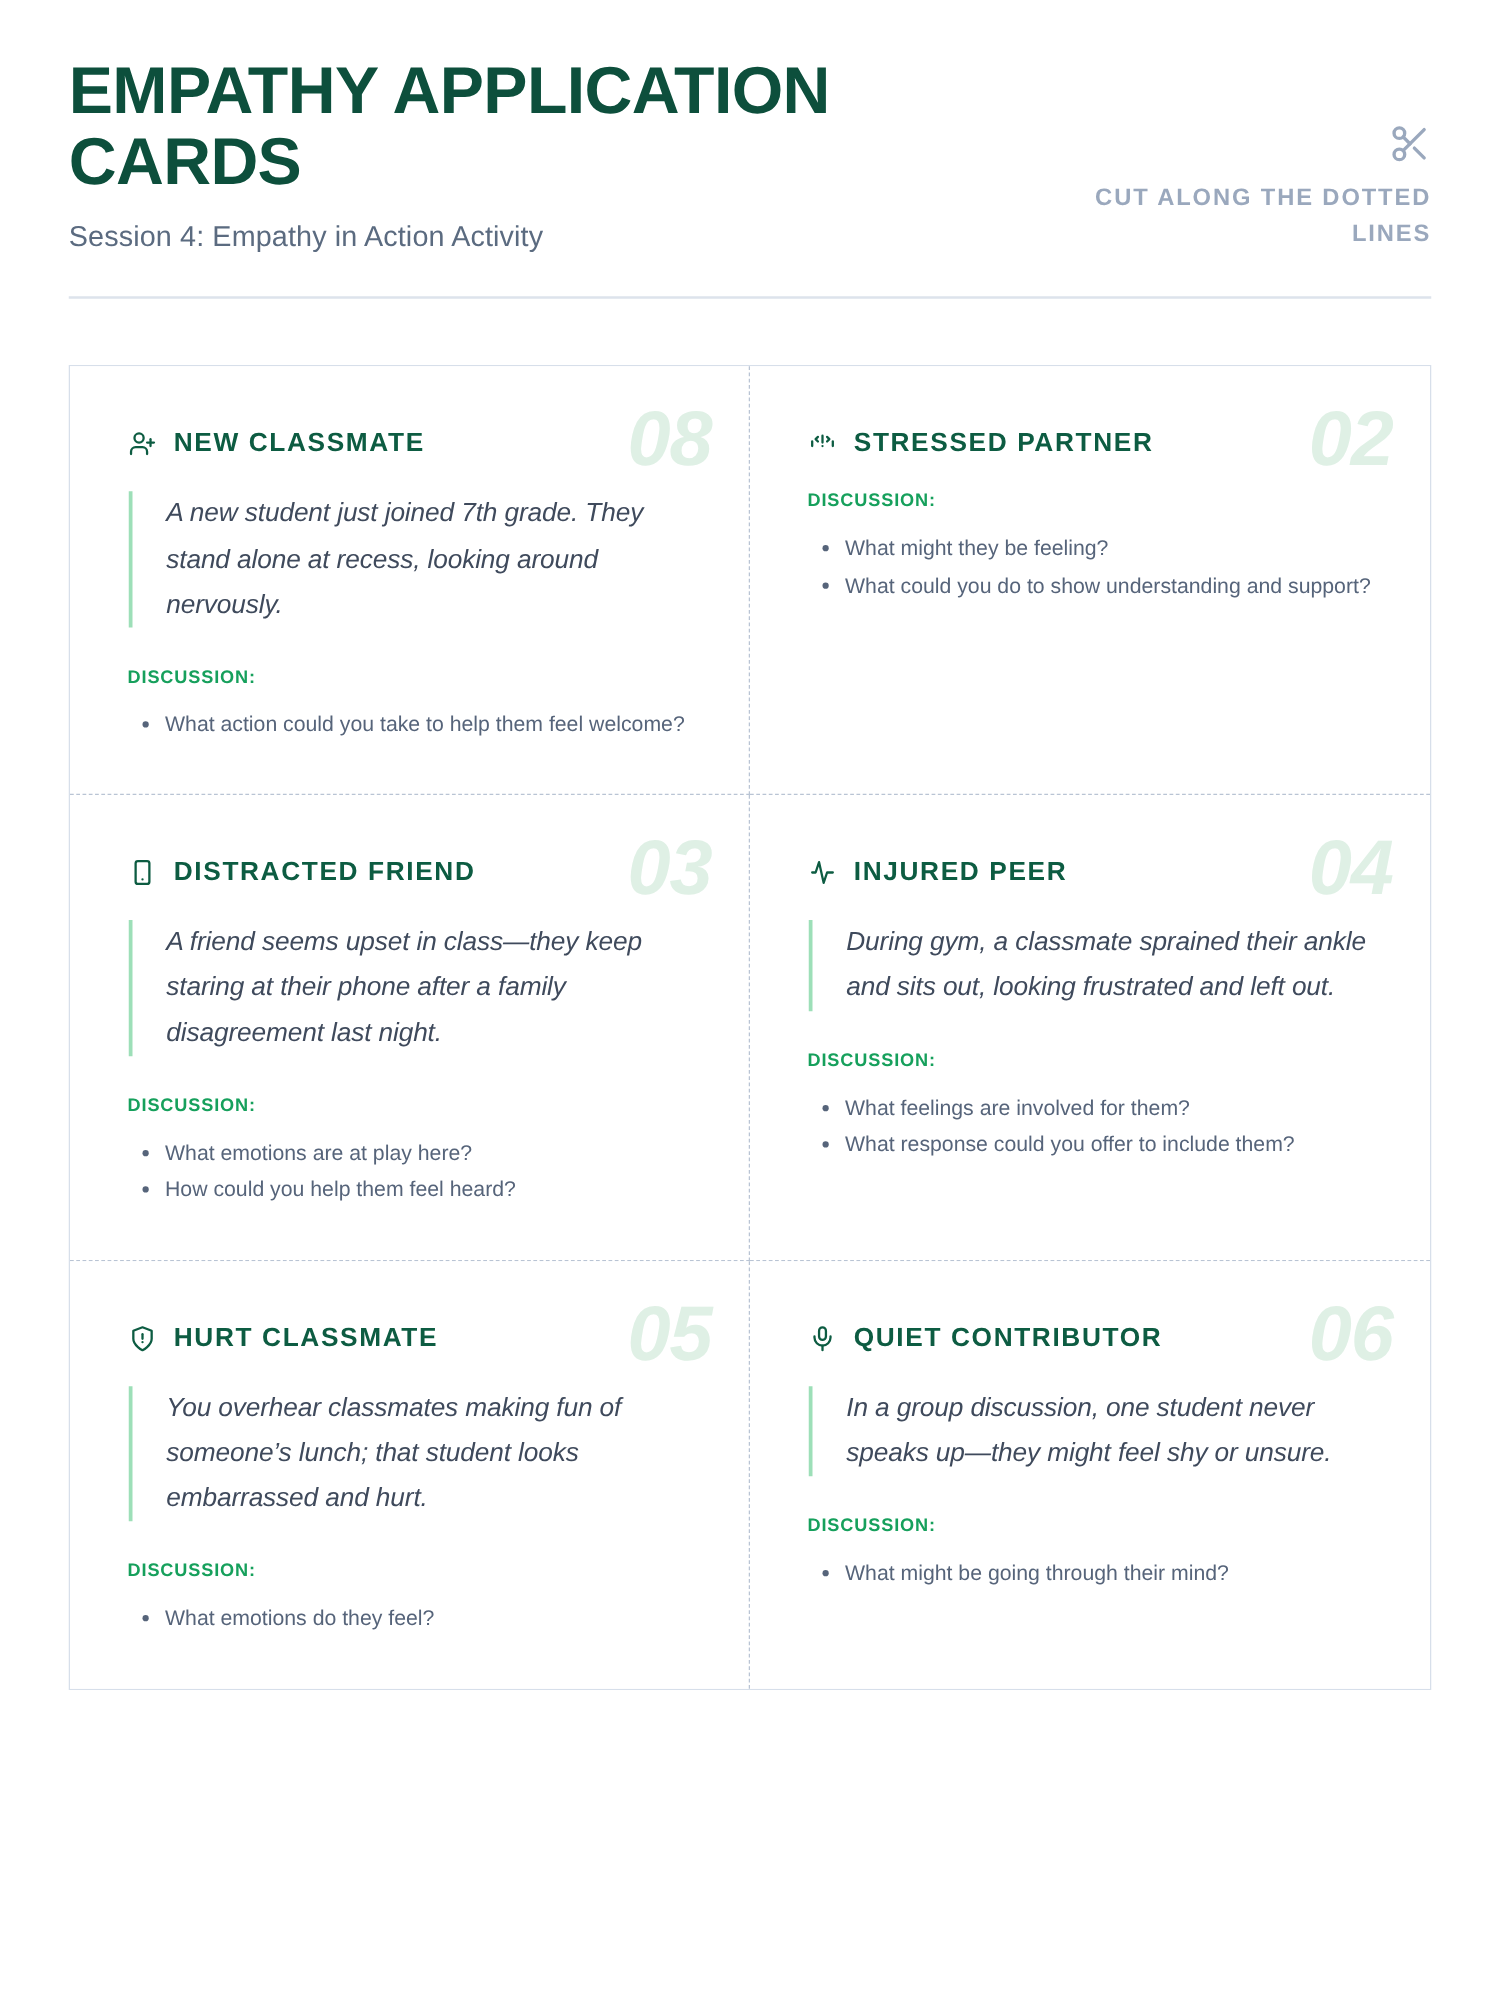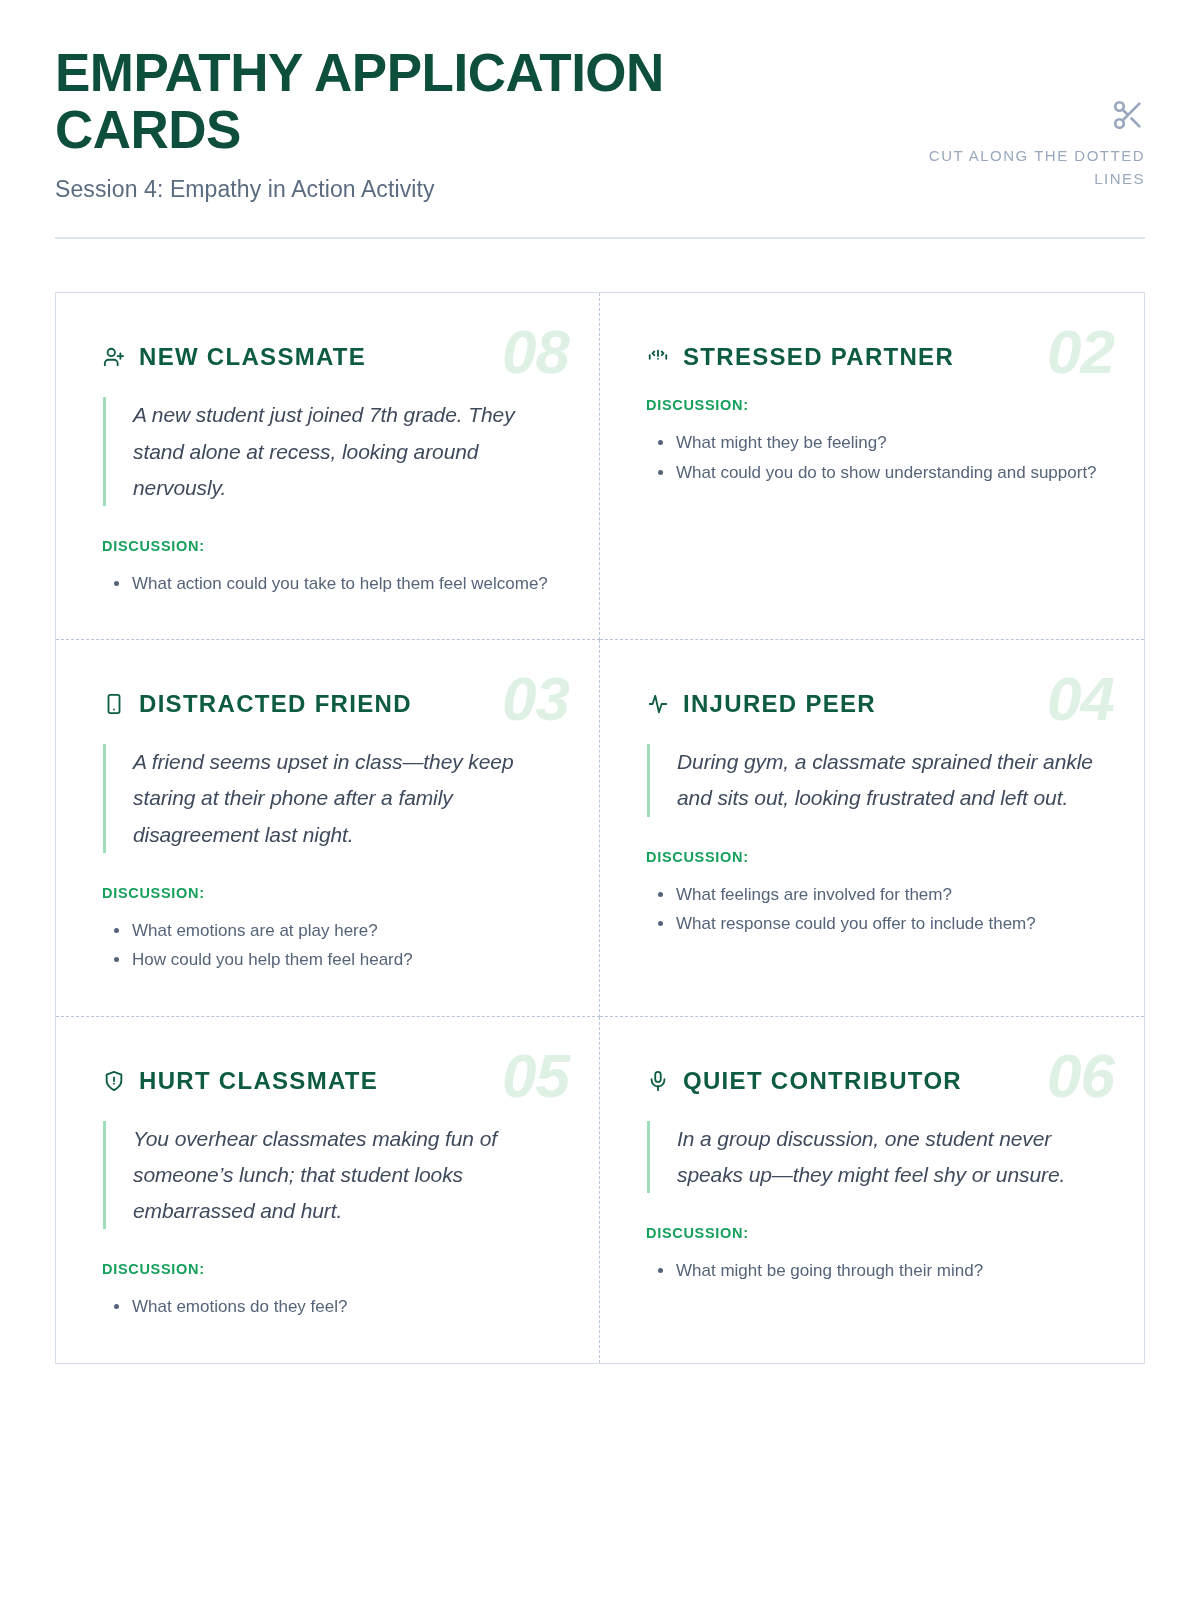--- a/index.html
+++ b/index.html
@@ -56,22 +56,22 @@
   }
 
   .scissors-wrap {
     display: flex;
     justify-content: flex-end;
     margin-bottom: 12px;
   }
   .scissors-wrap svg { display: block; }
 
   .cut-note {
-    font-size: 15px;
-    font-weight: 400;
+    font-size: 19px;
+    font-weight: 700;
     letter-spacing: 1.5px;
     line-height: 1.55;
     color: #9aa8bd;
     text-transform: uppercase;
   }
 
   .header-rule {
     margin-top: 34px;
     height: 2px;
     background: #dde3ec;
@@ -114,21 +114,21 @@
     align-items: center;
     justify-content: center;
     width: 24px;
     height: 24px;
     color: #0d5c42;
     flex: 0 0 auto;
   }
   .card-icon svg { display: block; }
 
   .card-title {
-    font-size: 24px;
+    font-size: 21px;
     font-weight: 800;
     letter-spacing: 1.3px;
     color: #0d5c42;
     text-transform: uppercase;
   }
 
   .card-number {
     position: absolute;
     top: 28px;
     right: 30px;

